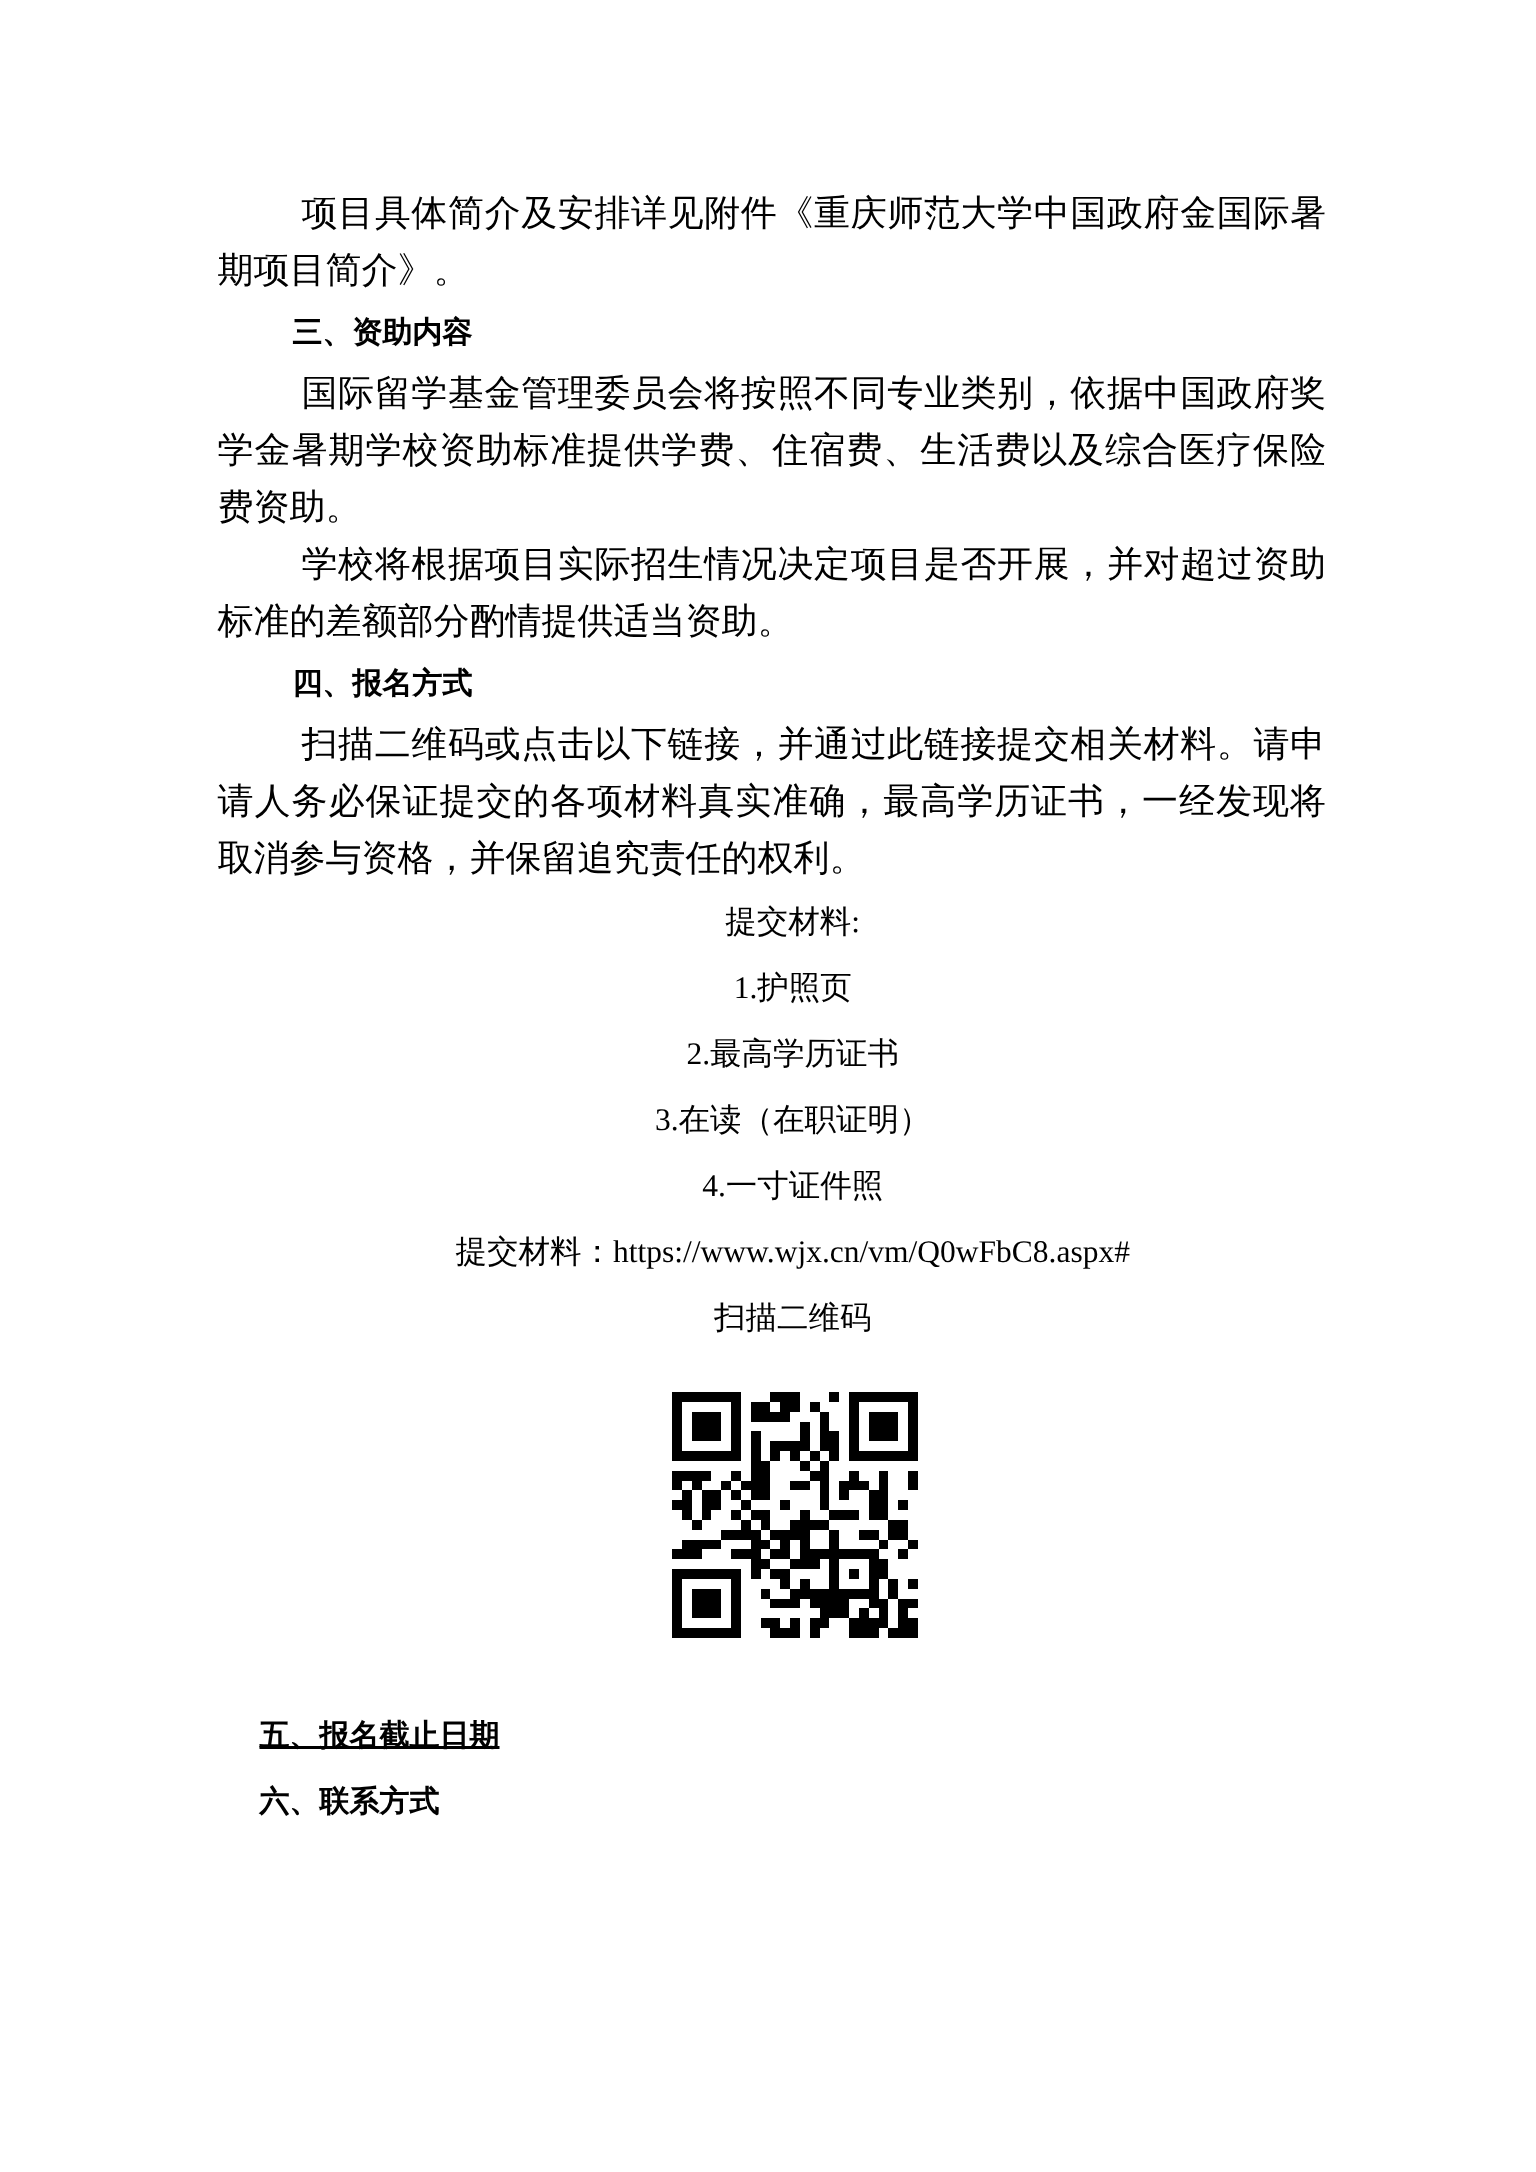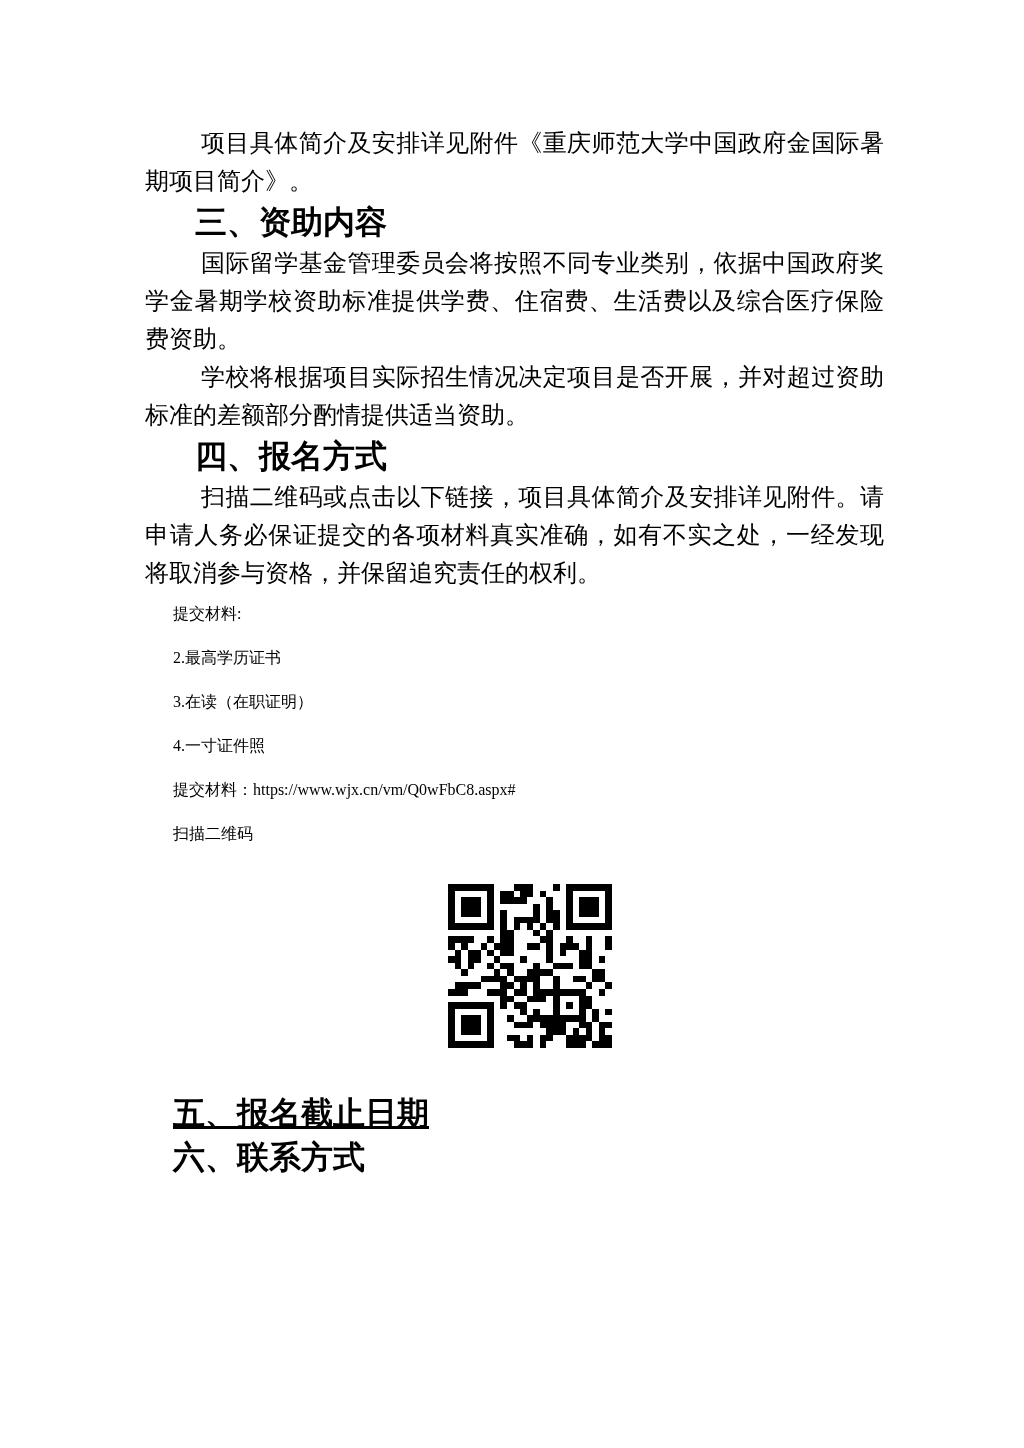--- a/index.html
+++ b/index.html
@@ -16,30 +16,31 @@
     background: #ffffff;
   }
   p.body {
     font-size: 24px;
     line-height: 38px;
     text-align: justify;
     text-indent: 56px;
     color: #000000;
   }
   .sec {
-    font-size: 32px;
+    font-size: 20px;
     line-height: 44px;
     font-weight: 700;
     padding-left: 50px;
   }
   .sec.low { padding-left: 28px; }
   .line {
-    font-size: 16px;
+    font-size: 21px;
     line-height: 44px;
     padding-left: 28px;
+    text-align: center;
   }
   .line.bold { font-weight: 700; }
   .url { color: #000000; text-decoration: none; cursor: pointer; }
   .qr-wrap { margin-top: 28px; height: 164px; }
   svg.qr {
     display: block;
     width: 164px; height: 164px;
     margin-left: 303px;
   }
   .h5 { margin-top: 43px; text-decoration: underline; }
@@ -51,23 +52,24 @@
 
   <p class="body">项目具体简介及安排详见附件《重庆师范大学中国政府金国际暑期项目简介》。</p>
 
   <div class="sec">三、资助内容</div>
 
   <p class="body">国际留学基金管理委员会将按照不同专业类别，依据中国政府奖学金暑期学校资助标准提供学费、住宿费、生活费以及综合医疗保险费资助。</p>
   <p class="body">学校将根据项目实际招生情况决定项目是否开展，并对超过资助标准的差额部分酌情提供适当资助。</p>
 
   <div class="sec">四、报名方式</div>
 
-  <p class="body">扫描二维码或点击以下链接，项目具体简介及安排详见附件。请申请人务必保证提交的各项材料真实准确，如有不实之处，一经发现将取消参与资格，并保留追究责任的权利。</p>
+  <p class="body">扫描二维码或点击以下链接，并通过此链接提交相关材料。请申请人务必保证提交的各项材料真实准确，最高学历证书，一经发现将取消参与资格，并保留追究责任的权利。</p>
 
   <div class="line">提交材料:</div>
+  <div class="line">1.护照页</div>
   <div class="line">2.最高学历证书</div>
   <div class="line">3.在读（在职证明）</div>
   <div class="line">4.一寸证件照</div>
 
   <div class="line"><span>提交材料：</span><span class="url">https://www.wjx.cn/vm/Q0wFbC8.aspx#</span></div>
 
   <div class="line">扫描二维码</div>
 
   <div class="qr-wrap">
     <svg class="qr" viewBox="0 0 25 25" shape-rendering="crispEdges">

